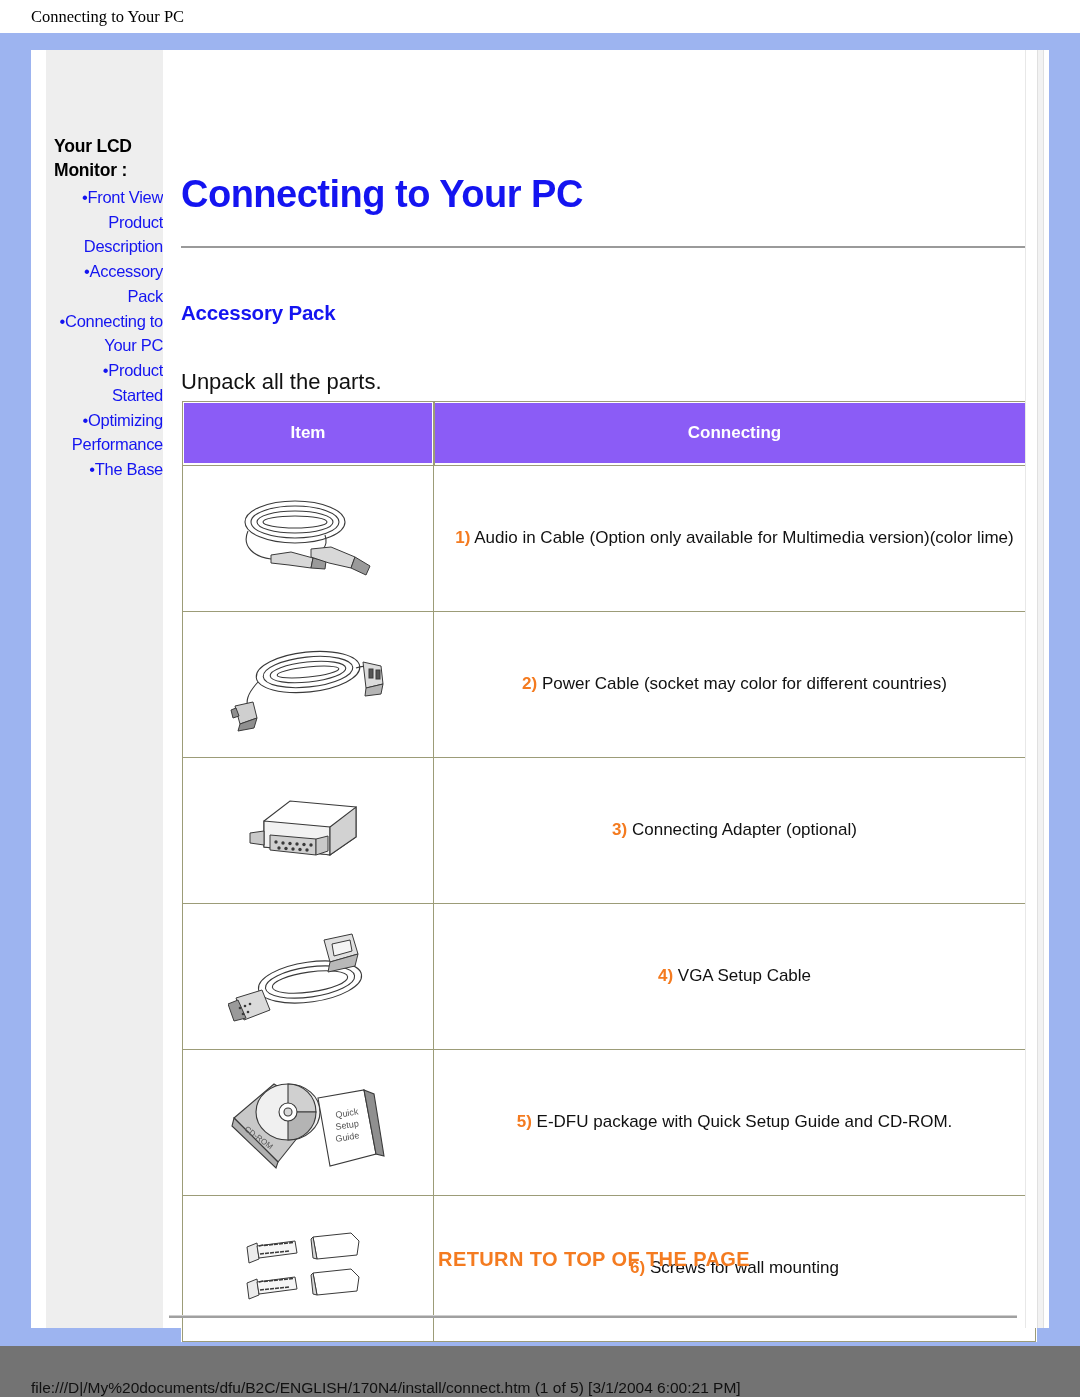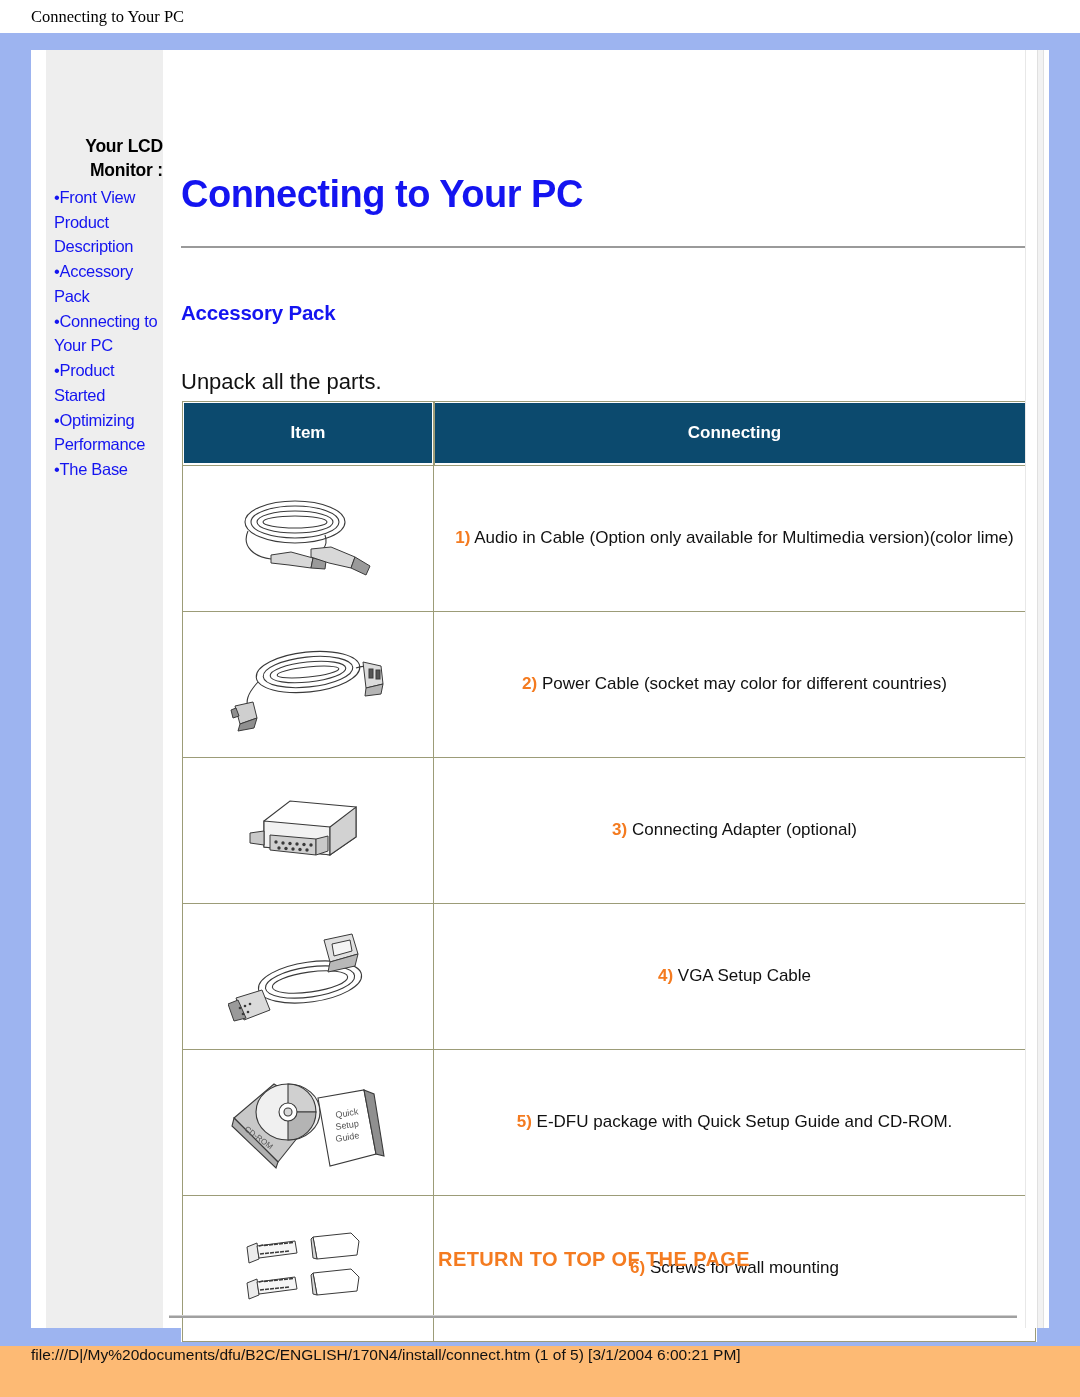--- a/index.html
+++ b/index.html
@@ -82,34 +82,34 @@
     box-sizing: border-box;
   }
   .sidebar-title {
     font-size: 17.5px;
     font-weight: bold;
     color: #000000;
     line-height: 1.37;
     padding: 0 0 0 8px;
     margin-top: 85px;
     letter-spacing: -0.2px;
-    text-align: right;
   }
   .sidebar-nav {
     margin-top: 2px;
     padding-left: 8px;
   }
   .nav-item {
     font-size: 16.5px;
     color: #1414f0;
     line-height: 1.5;
     letter-spacing: -0.3px;
     text-decoration: none;
     display: block;
     cursor: pointer;
+    text-align: right;
   }
   .nav-item .bullet { font-size: 16.5px; }
 
   
   .content {
     position: absolute;
     left: 132px; top: 0;
     width: 862px;
     height: 1278px;
     background: #ffffff;
@@ -159,21 +159,21 @@
     border-collapse: collapse;
     table-layout: fixed;
     background: #ffffff;
   }
   .acc-table th, .acc-table td {
     border: 1px solid #9c9c78;
     padding: 0;
     vertical-align: middle;
   }
   .acc-table th {
-    background: #0c4a6e;
+    background: #8b5cf6;
     color: #ffffff;
     font-size: 17px;
     font-weight: bold;
     height: 60px;
     text-align: center;
     border: 3px solid #ffffff;
     outline: 1px solid #9c9c78;
   }
   .col-item { width: 251px; }
   .col-desc { width: 602px; }
@@ -225,23 +225,23 @@
     border-top: 1px solid #cfcfcf;
     box-sizing: border-box;
   }
 
   
   .status-footer {
     position: absolute;
     left: 0; top: 1346px;
     width: 1080px;
     height: 51px;
-    background: #fdba74;
+    background: #737373;
     display: flex;
-    align-items: flex-start;
+    align-items: flex-end;
   }
   .status-footer-text {
     margin-left: 31px;
     font-size: 15.5px;
     color: #111111;
     font-family: "Liberation Sans", sans-serif;
     white-space: nowrap;
   }
 </style>
 </head>

